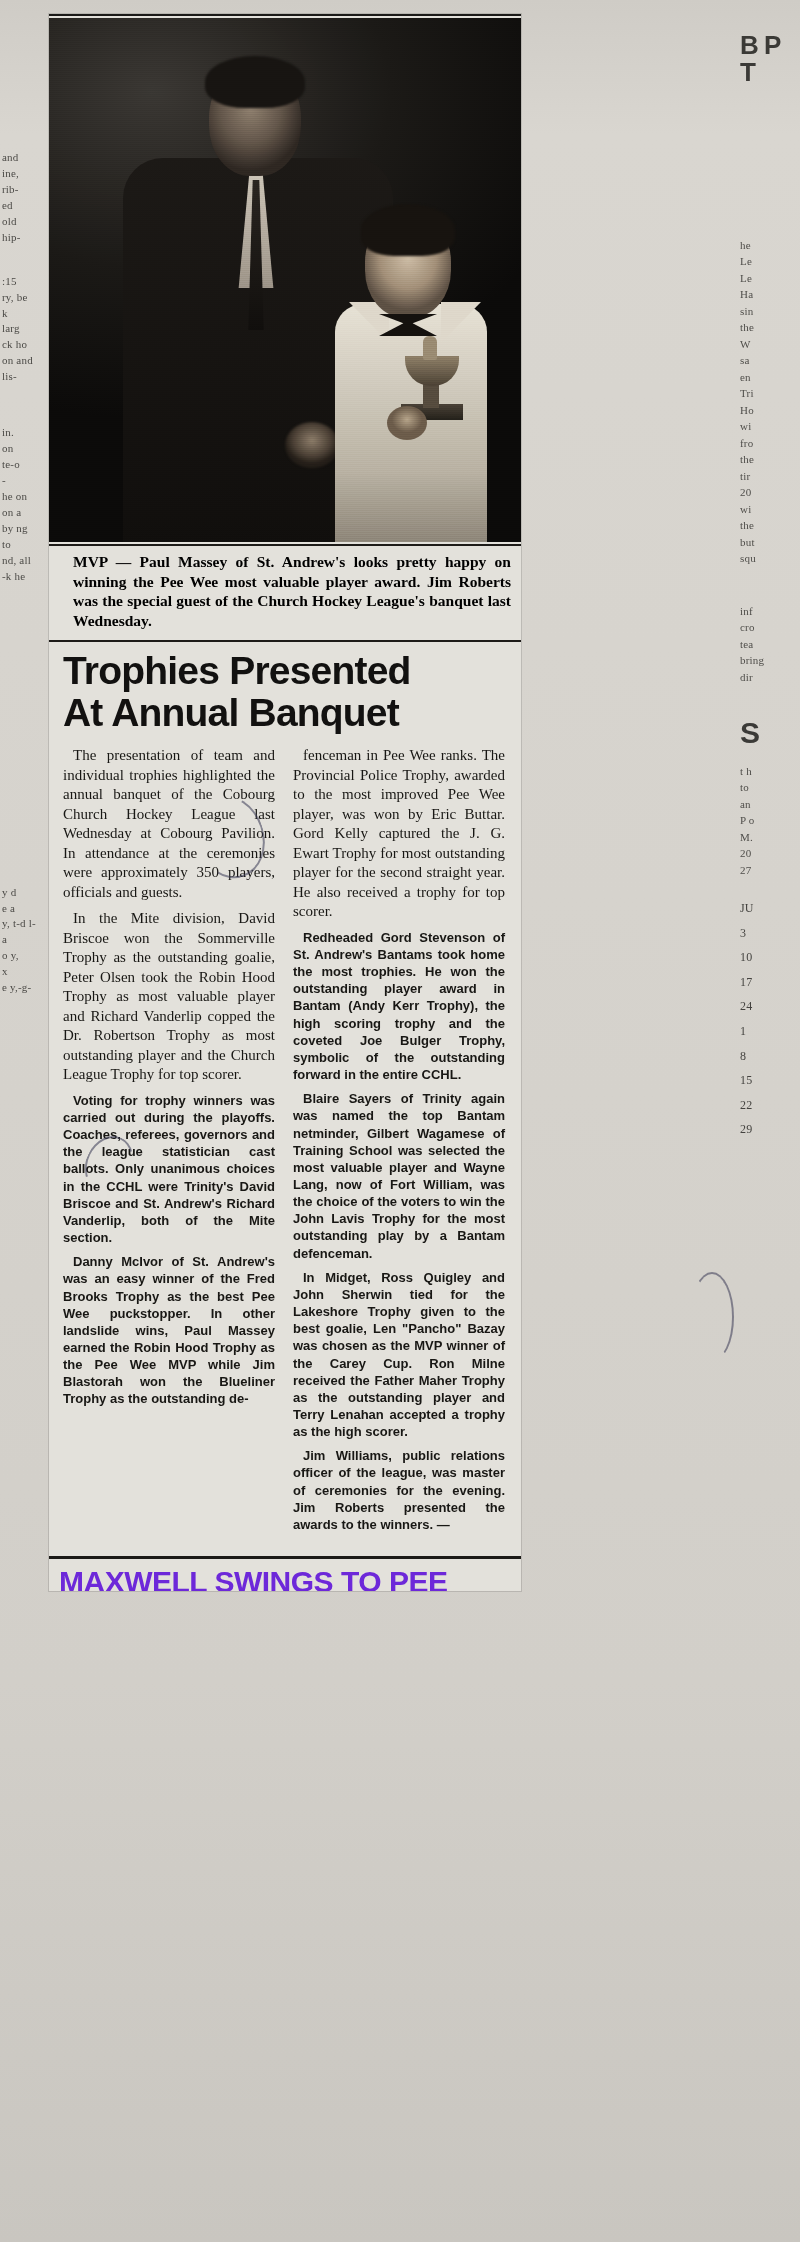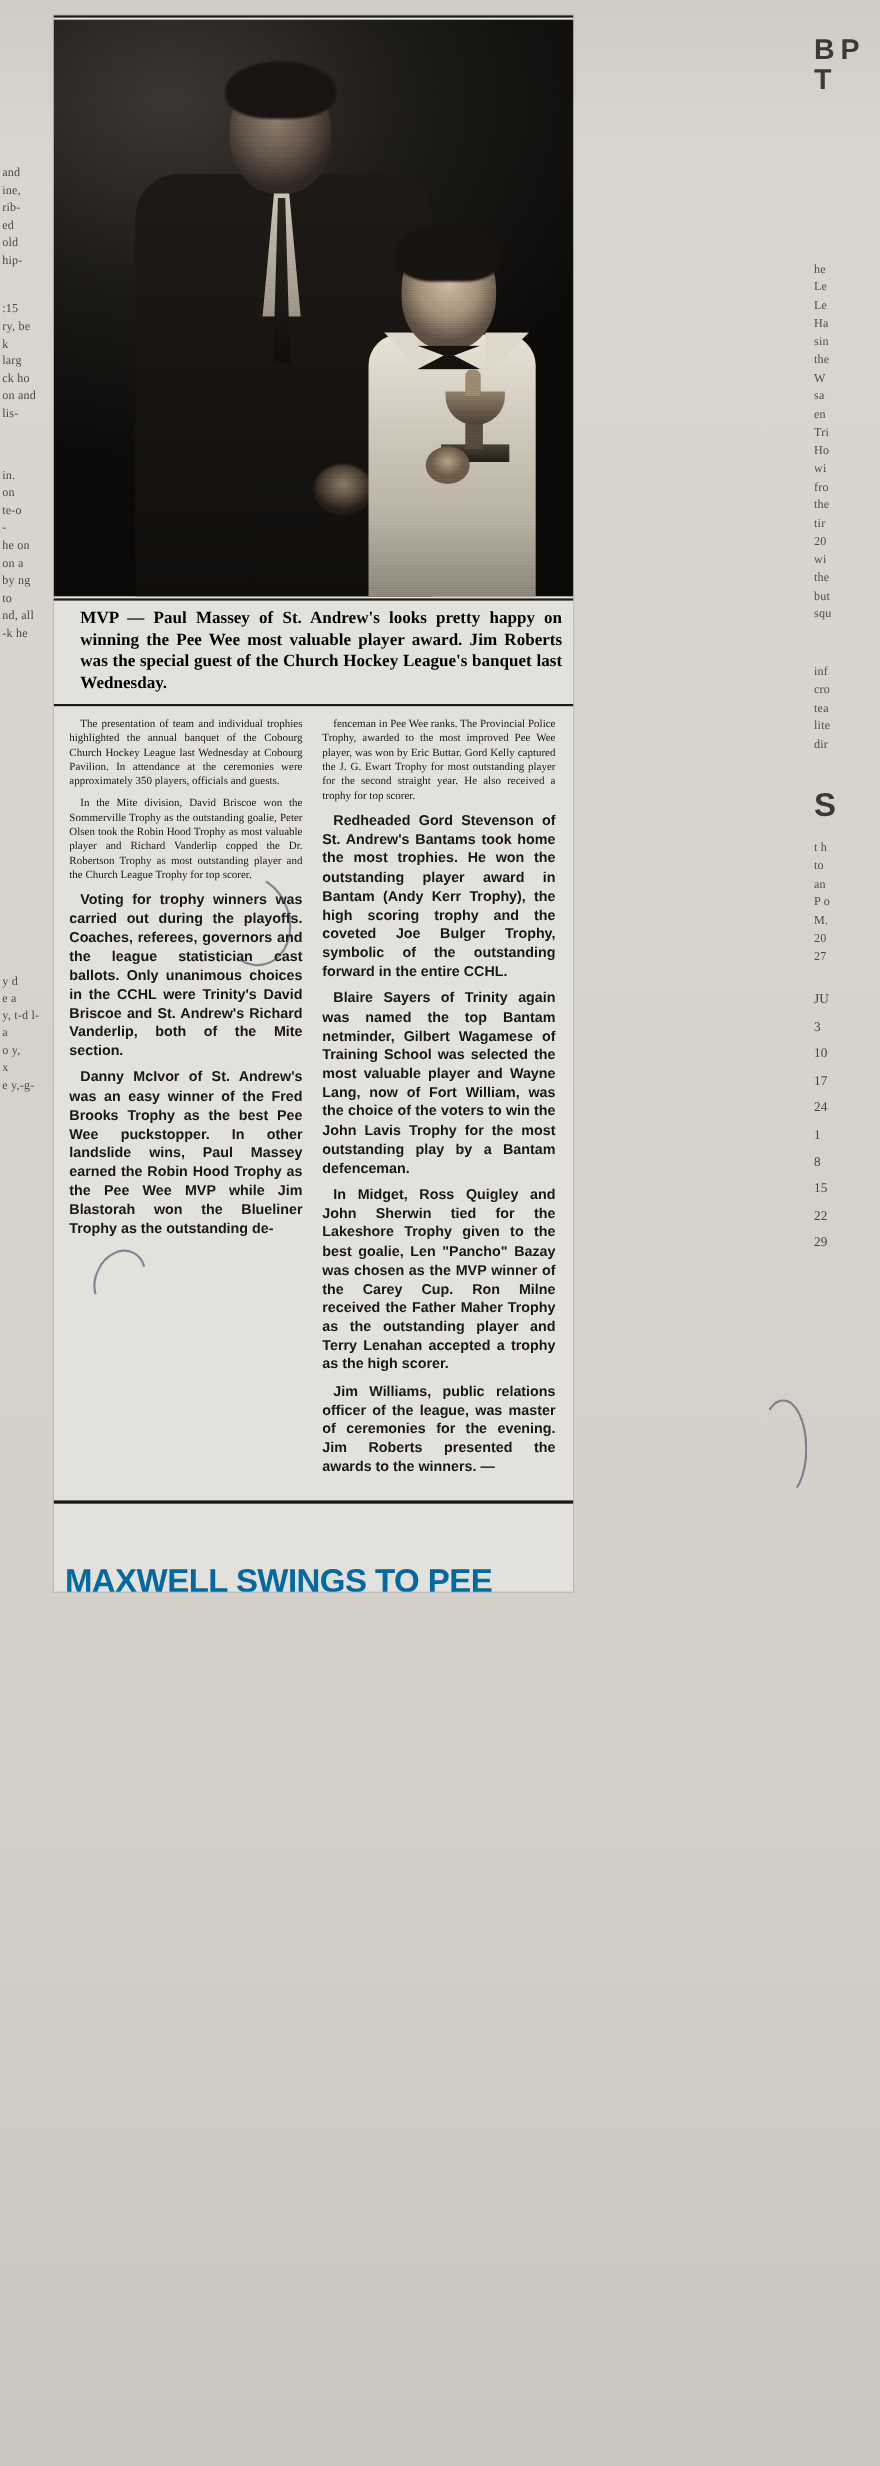--- a/index.html
+++ b/index.html
@@ -276,38 +276,37 @@
     color: #181714;
     text-align: justify;
   }
   .col p {
     margin: 0 0 7px 0;
     text-indent: 10px;
   }
   .col p.plain {
     font-family: "Liberation Serif", serif;
     font-weight: normal;
-    font-size: 10px;
+    font-size: 15px;
     line-height: 1.3;
   }
   .bottom-rule {
     height: 3px;
     background: #1b1a17;
     margin: 2px 0 0 0;
   }
   .bottom-head {
     font-family: "Liberation Sans", sans-serif;
     font-weight: bold;
     font-size: 30px;
     letter-spacing: -0.5px;
-    color: #0369a1;
+    color: #6d28d9;
     padding: 6px 0 0 10px;
     overflow: hidden;
     height: 26px;
-    margin-top: 48px;
   }
   .pen-mark {
     position: absolute;
     border: 2px solid #3a3a55;
     border-radius: 50%;
     opacity: .55;
     pointer-events: none;
   }
   .pen1 { left: 196px; top: 795px; width: 64px; height: 80px; transform: rotate(-18deg); border-color: transparent #3a3a55 #3a3a55 transparent; }
   .pen2 { left: 86px; top: 1135px; width: 42px; height: 54px; transform: rotate(25deg); border-color: #3a3a55 transparent transparent #3a3a55; }
@@ -372,21 +371,21 @@
 the
 tir
 20
 wi
 the
 but
 squ</div>
     <div class="mid" style="margin-top:36px">inf
 cro
 tea
-lite
+bring
 dir</div>
     <div class="sbig">S</div>
     <div class="mid">t h
 to
 an
 P o
 M.
 20
 27</div>
     <div class="numlist" style="margin-top:18px">JU
@@ -424,20 +423,24 @@
       <div class="trophy-fig"></div>
       <div class="boy-hand"></div>
       <div class="photo-grain"></div>
     </div>
 
     <div class="cap-rule"></div>
     <div class="caption">MVP — Paul Massey of St. Andrew's looks pretty happy on winning the Pee Wee most valuable player award. Jim Roberts was the special guest of the Church Hockey League's banquet last Wednesday.</div>
 
     <div class="kicker-rule"></div>
 
+    <div class="headline">
+      <span class="l1">Trophies Presented</span>
+      <span class="l2">At Annual Banquet</span>
+    </div>
 
     <div class="cols">
       <div class="col">
         <p class="plain">The presentation of team and individual trophies highlighted the annual banquet of the Cobourg Church Hockey League last Wednesday at Cobourg Pavilion. In attendance at the ceremonies were approximately 350 players, officials and guests.</p>
         <p class="plain">In the Mite division, David Briscoe won the Sommerville Trophy as the outstanding goalie, Peter Olsen took the Robin Hood Trophy as most valuable player and Richard Vanderlip copped the Dr. Robertson Trophy as most outstanding player and the Church League Trophy for top scorer.</p>
         <p>Voting for trophy winners was carried out during the playoffs. Coaches, referees, governors and the league statistician cast ballots. Only unanimous choices in the CCHL were Trinity's David Briscoe and St. Andrew's Richard Vanderlip, both of the Mite section.</p>
         <p>Danny McIvor of St. Andrew's was an easy winner of the Fred Brooks Trophy as the best Pee Wee puckstopper. In other landslide wins, Paul Massey earned the Robin Hood Trophy as the Pee Wee MVP while Jim Blastorah won the Blueliner Trophy as the outstanding de-</p>
       </div>
       <div class="col">
         <p class="plain">fenceman in Pee Wee ranks. The Provincial Police Trophy, awarded to the most improved Pee Wee player, was won by Eric Buttar. Gord Kelly captured the J. G. Ewart Trophy for most outstanding player for the second straight year. He also received a trophy for top scorer.</p>

